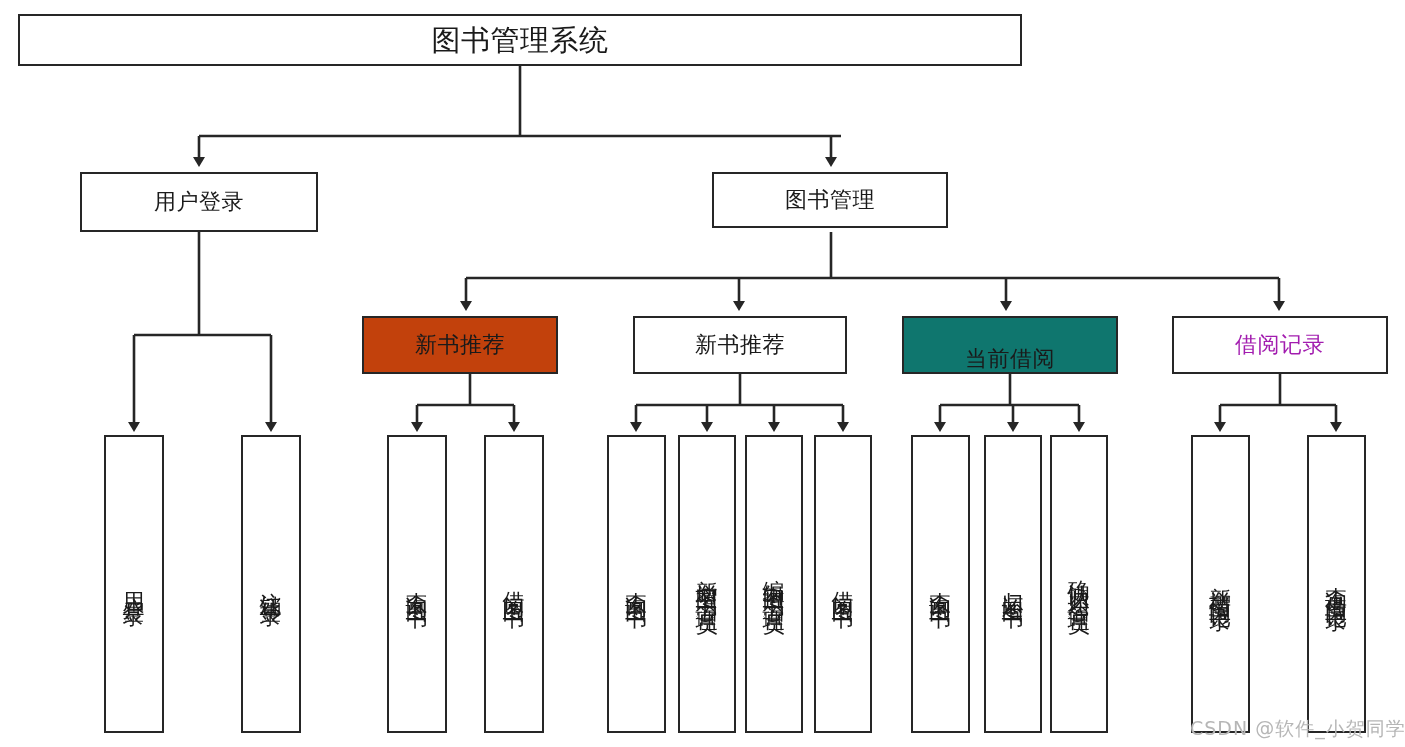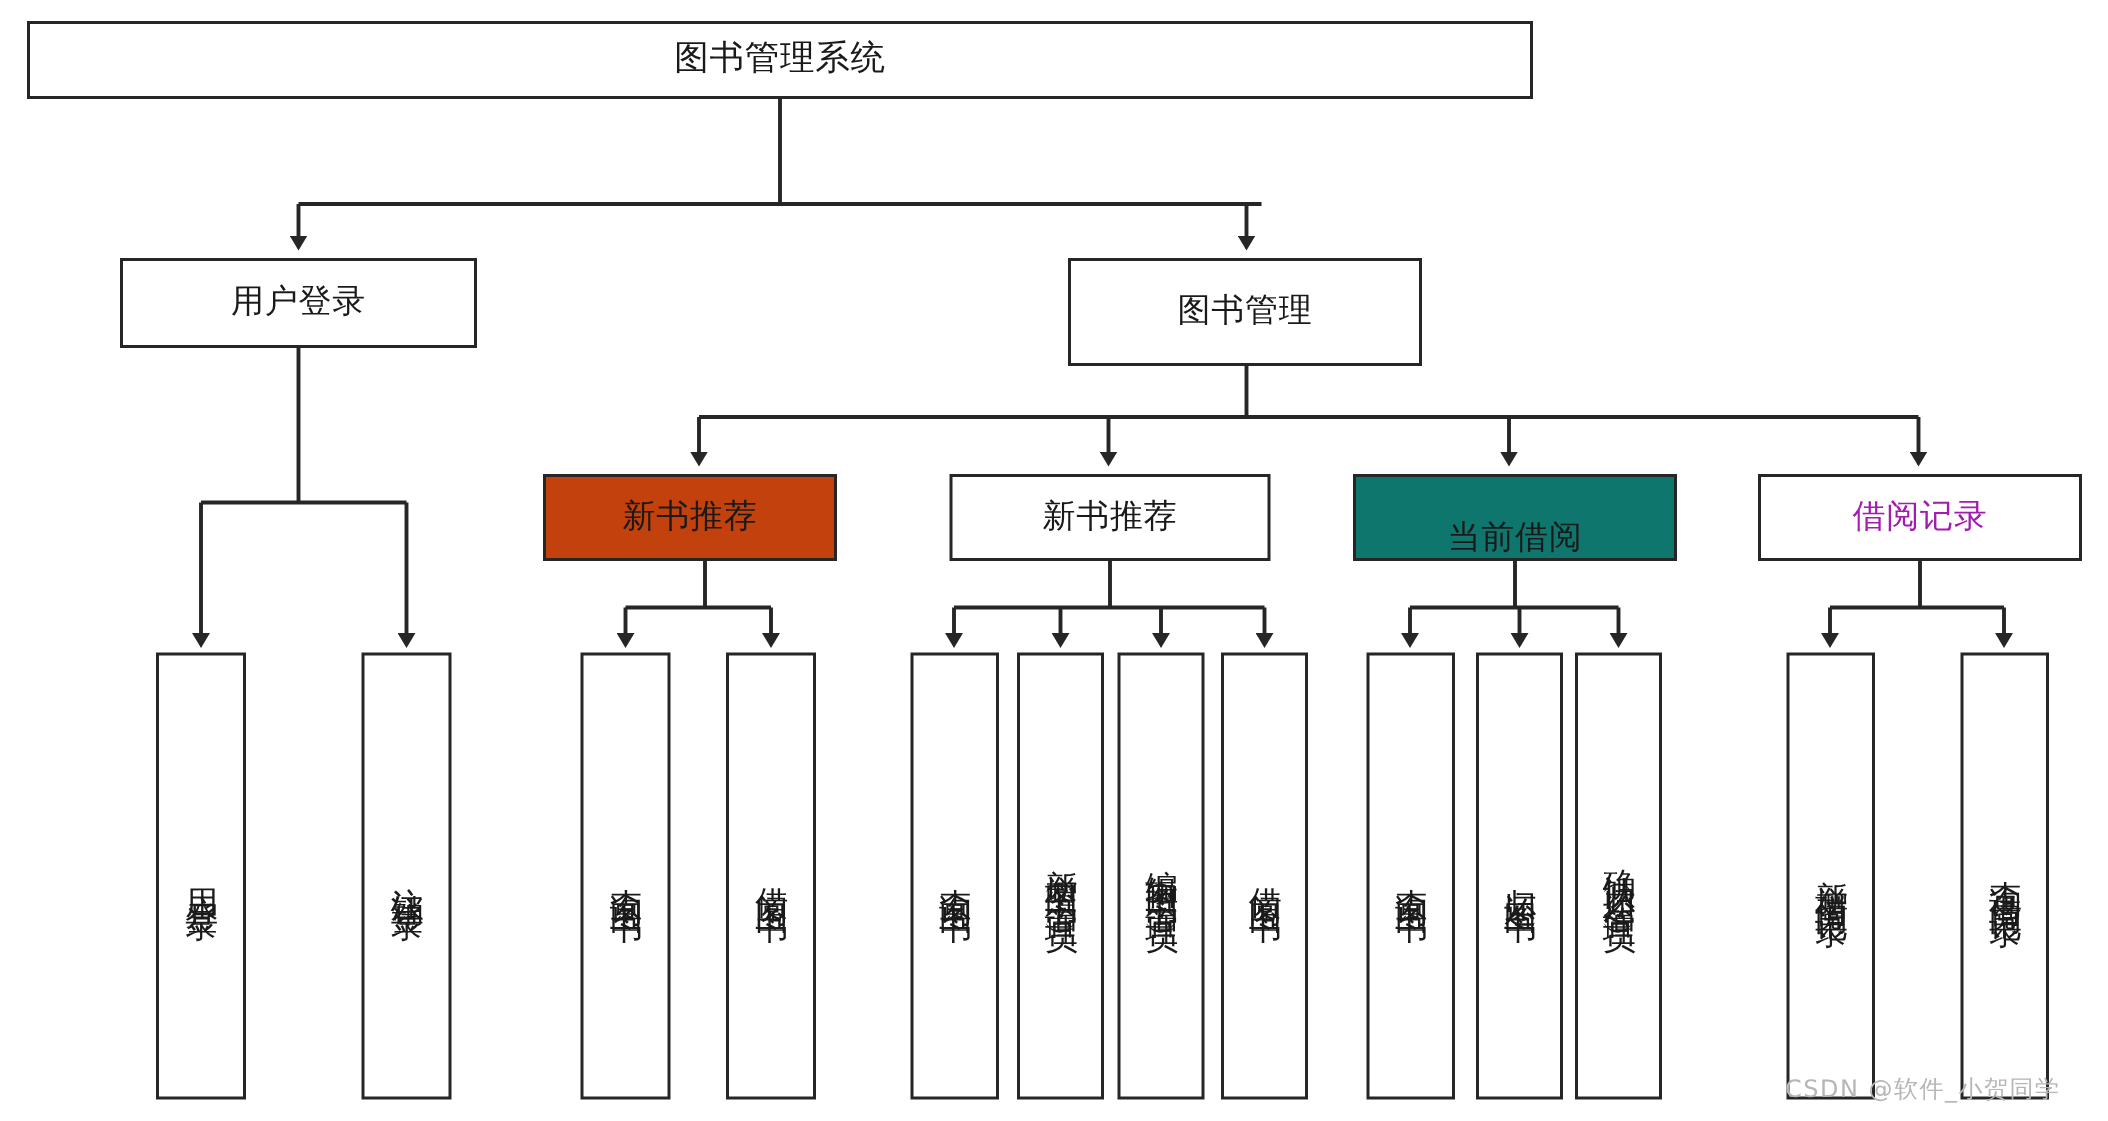--- a/index.html
+++ b/index.html
@@ -35,41 +35,41 @@
     align-items: center;
     justify-content: center;
     text-align: center;
     line-height: 1.18;
     letter-spacing: 0.5px;
   }
   .node.horizontal {
     font-size: 22px;
   }
   .node.root {
-    font-size: 23px;
+    font-size: 29px;
   }
   .node.vertical {
     writing-mode: vertical-rl;
     text-orientation: upright;
     font-size: 22px;
     letter-spacing: 5px;
     padding-top: 6px;
     padding-bottom: 6px;
     align-items: center;
     justify-content: center;
   }
   .node.vertical .vtext {
     writing-mode: vertical-rl;
     text-orientation: upright;
     white-space: nowrap;
     line-height: 1.05;
   }
   .watermark {
     position: absolute;
-    font-size: 16px;
+    font-size: 19px;
     color: #b6b6b6;
     letter-spacing: 1px;
     white-space: nowrap;
     pointer-events: none;
   }
 </style>
 </head>
 <body>
 
 <div id="diagram-root" style="background: rgb(255, 255, 255);">
@@ -136,21 +136,21 @@
     </g>
   </svg>
 
   <div class="node root horizontal" style="left: 18px; top: 14px; width: 1004px; height: 52px; border-color: rgb(38, 38, 38); background: rgb(255, 255, 255); color: rgb(26, 26, 26);">
     <span>图书管理系统</span>
   </div>
 
   <div class="node horizontal" style="left: 80px; top: 172px; width: 238px; height: 60px; border-color: rgb(38, 38, 38); background: rgb(255, 255, 255); color: rgb(26, 26, 26);">
     <span>用户登录</span>
   </div>
-  <div class="node horizontal" style="left: 712px; top: 172px; width: 236px; height: 72px; border-color: rgb(38, 38, 38); background: rgb(255, 255, 255); color: rgb(26, 26, 26);">
+  <div class="node horizontal" style="left: 712px; top: 172px; width: 236px; height: 56px; border-color: rgb(38, 38, 38); background: rgb(255, 255, 255); color: rgb(26, 26, 26);">
     <span>图书管理</span>
   </div>
 
   <div class="node horizontal" style="left: 362px; top: 316px; width: 196px; height: 58px; border-color: rgb(38, 38, 38); background: #c2410c; color: rgb(26, 26, 26); align-items: center;">
     <span>新书推荐</span>
   </div>
   <div class="node horizontal" style="left: 633px; top: 316px; width: 214px; height: 58px; border-color: rgb(38, 38, 38); background: rgb(255, 255, 255); color: rgb(26, 26, 26);">
     <span>新书推荐</span>
   </div>
   <div class="node horizontal" style="left: 902px; top: 316px; width: 216px; height: 58px; border-color: rgb(38, 38, 38); background: #0f766e; color: rgb(26, 26, 26); align-items: flex-end;">

